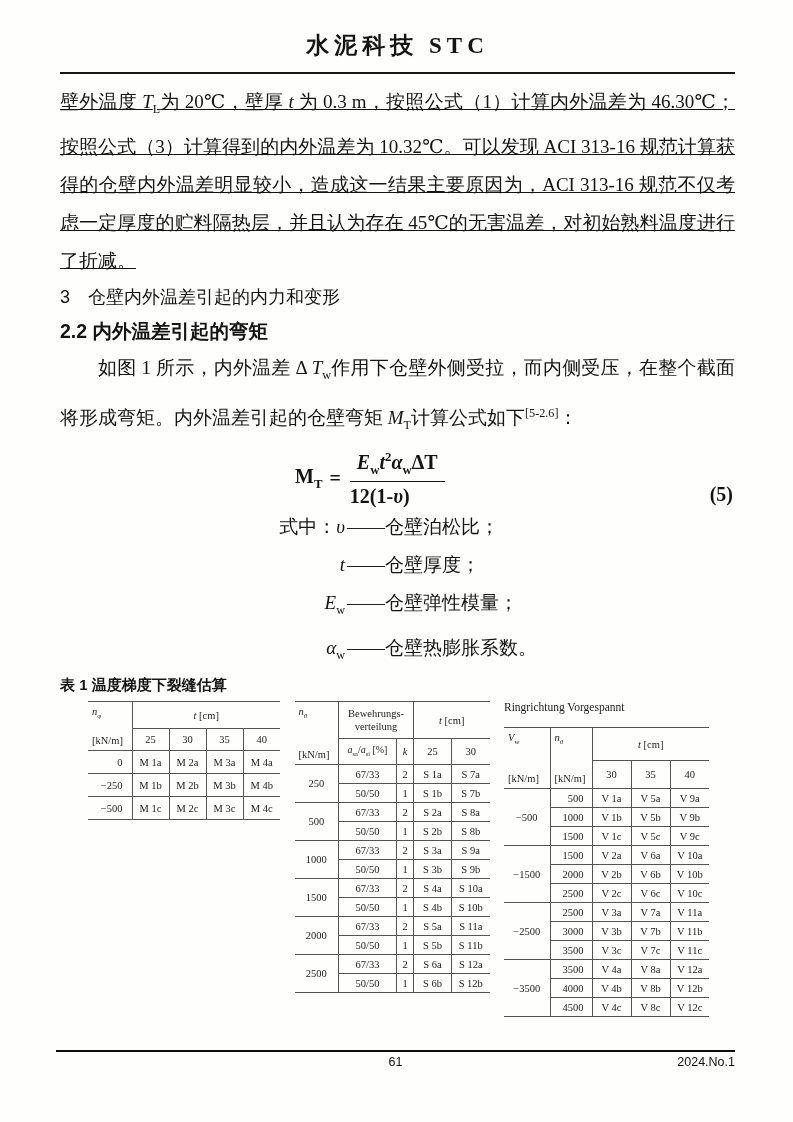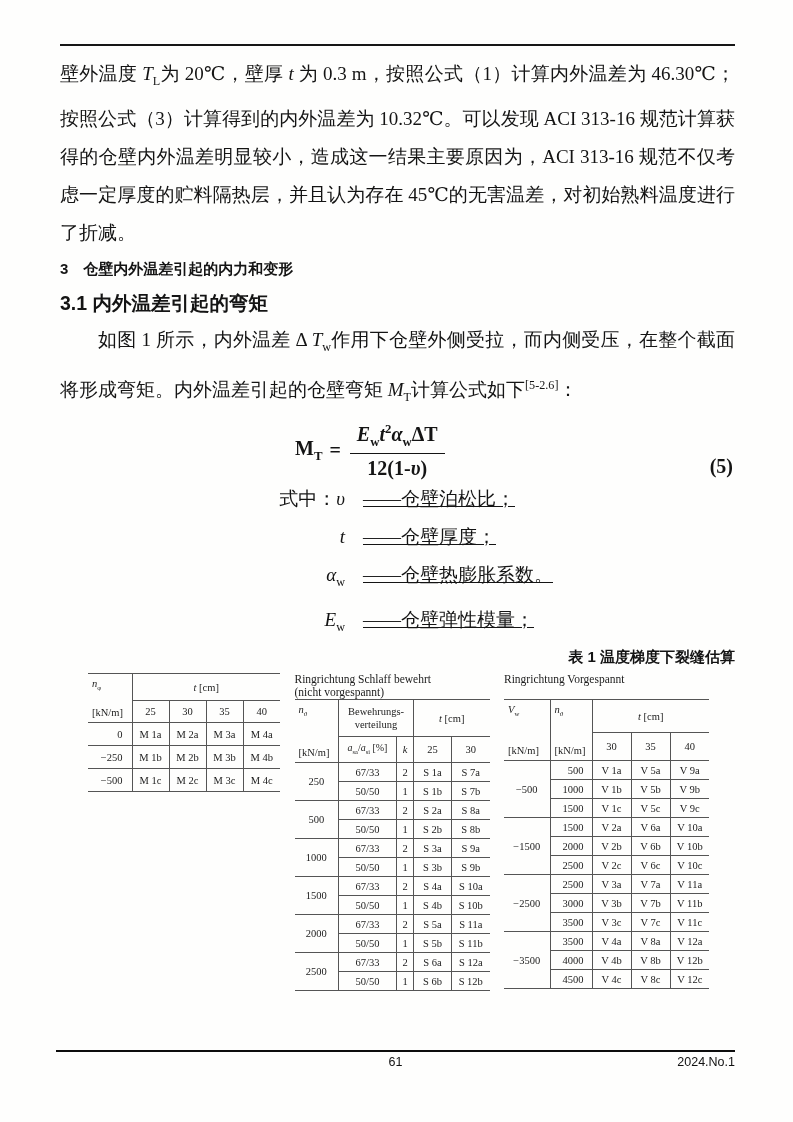--- a/index.html
+++ b/index.html
@@ -9,49 +9,49 @@
     font-family:"Liberation Serif","DejaVu Serif",serif;color:#141414;
   }
   
   .journal-title{
     text-align:center;font-size:23px;font-weight:bold;letter-spacing:5px;
     line-height:28px;font-family:"Liberation Serif","DejaVu Serif",serif;
   }
   .head-rule{border:none;border-top:2.4px solid #161616;margin:12px 0 0 0;}
   
   .para{font-size:19px;line-height:38px;text-align:justify;margin:0;}
-  .para.first{margin-top:9px;}
+  .para.first{margin-top:9px;text-decoration:underline;}
   .para.indent{text-indent:2em;margin-top:5px;}
   .para i{font-style:italic;}
   sub{font-size:64%;}
   sup{font-size:64%;}
   .h-section{
     font-family:"Liberation Sans","DejaVu Sans",sans-serif;
-    font-size:15px;font-weight:bold;line-height:26px;margin:4px 0 0 0;
+    font-size:18px;font-weight:normal;line-height:26px;margin:4px 0 0 0;
   }
   .h-sub{
     font-family:"Liberation Sans","DejaVu Sans",sans-serif;
     font-size:19.5px;font-weight:bold;line-height:25px;margin:9px 0 0 0;
   }
   
   .formula-row{position:relative;height:58px;margin-top:6px;display:flex;align-items:center;padding-left:235px;font-weight:bold;}
   .formula{display:flex;align-items:center;font-size:20px;}
   .formula .eq{margin:0 9px 0 7px;}
-  .frac{display:inline-flex;flex-direction:column;align-items:center;}
+  .frac{display:inline-flex;flex-direction:column;}
   .frac .num{padding:0 7px 3px 7px;border-bottom:1.4px solid #141414;}
   .frac .den{padding-top:3px;}
   .eq-number{position:absolute;right:2px;bottom:2px;font-size:20px;}
   
   .where{font-size:19px;line-height:38px;}
   .where-row{display:flex;}
   .where-label{width:285px;text-align:right;}
-  .where-def{margin-left:18px;text-decoration:underline;}
+  .where-def{margin-left:2px;}
   
   .table-caption{
-    text-align:right;font-family:"Liberation Sans","DejaVu Sans",sans-serif;
+    text-align:left;font-family:"Liberation Sans","DejaVu Sans",sans-serif;
     font-weight:bold;font-size:15px;line-height:20px;margin-top:2px;
   }
   .tables{display:flex;justify-content:space-between;align-items:flex-start;padding:0 26px 0 28px;margin-top:6px;}
   .subtable-title{font-size:11.5px;line-height:13px;height:26px;color:#1b1b1b;}
   .subtable table{
     border-collapse:collapse;table-layout:fixed;
     border-top:1.2px solid #3a3a3a;border-bottom:1.2px solid #3a3a3a;
     font-family:"Liberation Serif","DejaVu Serif",serif;font-size:10.5px;color:#1b1b1b;
   }
   .subtable th,.subtable td{
@@ -85,26 +85,27 @@
     font-size:12.5px;line-height:16px;color:#111;
   }
   .page-num{position:absolute;left:0;right:0;text-align:center;}
   .issue{position:absolute;right:0;}
 </style>
 </head>
 <body>
 
 <div class="page">
 
+  <div class="journal-title">水泥科技 STC</div>
   <hr class="head-rule">
 
   <p class="para first">壁外温度 <i>T</i><sub>L</sub>为 20℃，壁厚 <i>t</i> 为 0.3 m，按照公式（1）计算内外温差为 46.30℃；按照公式（3）计算得到的内外温差为 10.32℃。可以发现 ACI 313-16 规范计算获得的仓壁内外温差明显较小，造成这一结果主要原因为，ACI 313-16 规范不仅考虑一定厚度的贮料隔热层，并且认为存在 45℃的无害温差，对初始熟料温度进行了折减。</p>
 
   <h2 class="h-section">3　仓壁内外温差引起的内力和变形</h2>
-  <h3 class="h-sub">3.1 内外温差引起的弯矩</h3>
+  <h3 class="h-sub">2.2 内外温差引起的弯矩</h3>
 
   <p class="para indent">如图 1 所示，内外温差 Δ <i>T</i><sub>w</sub>作用下仓壁外侧受拉，而内侧受压，在整个截面将形成弯矩。内外温差引起的仓壁弯矩 <i>M</i><sub>T</sub>计算公式如下<sup>[5-2.6]</sup>：</p>
 
   <div class="formula-row">
     <div class="formula">
       <span class="lhs">M<sub>T</sub></span>
       <span class="eq">=</span>
       <span class="frac">
         <span class="num"><i>E</i><sub>w</sub><i>t</i><sup>2</sup><i>α</i><sub>w</sub>ΔT</span>
         <span class="den">12(1-<i>υ</i>)</span>
@@ -116,26 +117,26 @@
   <div class="where">
     <div class="where-row">
       <span class="where-label"><span>式中：</span><span><i>υ</i> </span></span>
       <span class="where-def">——仓壁泊松比；</span>
     </div>
     <div class="where-row">
       <span class="where-label"><span><i>t</i></span></span>
       <span class="where-def">——仓壁厚度；</span>
     </div>
     <div class="where-row">
+      <span class="where-label"><span><i>E</i><sub>w</sub></span></span>
+      <span class="where-def">——仓壁弹性模量；</span>
+    </div>
+    <div class="where-row">
       <span class="where-label"><span><i>α</i><sub>w</sub></span></span>
       <span class="where-def">——仓壁热膨胀系数。</span>
-    </div>
-    <div class="where-row">
-      <span class="where-label"><span><i>E</i><sub>w</sub></span></span>
-      <span class="where-def">——仓壁弹性模量；</span>
     </div>
   </div>
 
 
   <div class="table-caption">表 1  温度梯度下裂缝估算</div>
 
   <div class="tables">
 
     <div class="subtable t-meridian">
       <table>
@@ -183,21 +184,20 @@
               <td class="c1">M 1c</td>
               <td class="c2">M 2c</td>
               <td class="c3">M 3c</td>
               <td class="c4">M 4c</td>
             </tr>
           </tbody>
       </table>
     </div>
 
     <div class="subtable t-schlaff">
-      <div class="subtable-title">Ringrichtung Schlaff bewehrt<br>(nicht vorgespannt)</div>
       <table>
         <colgroup>
             <col style="width:44px">
             <col style="width:58px">
             <col style="width:17px">
             <col style="width:38px">
             <col style="width:38px">
           </colgroup>
         <thead>
           <tr>

